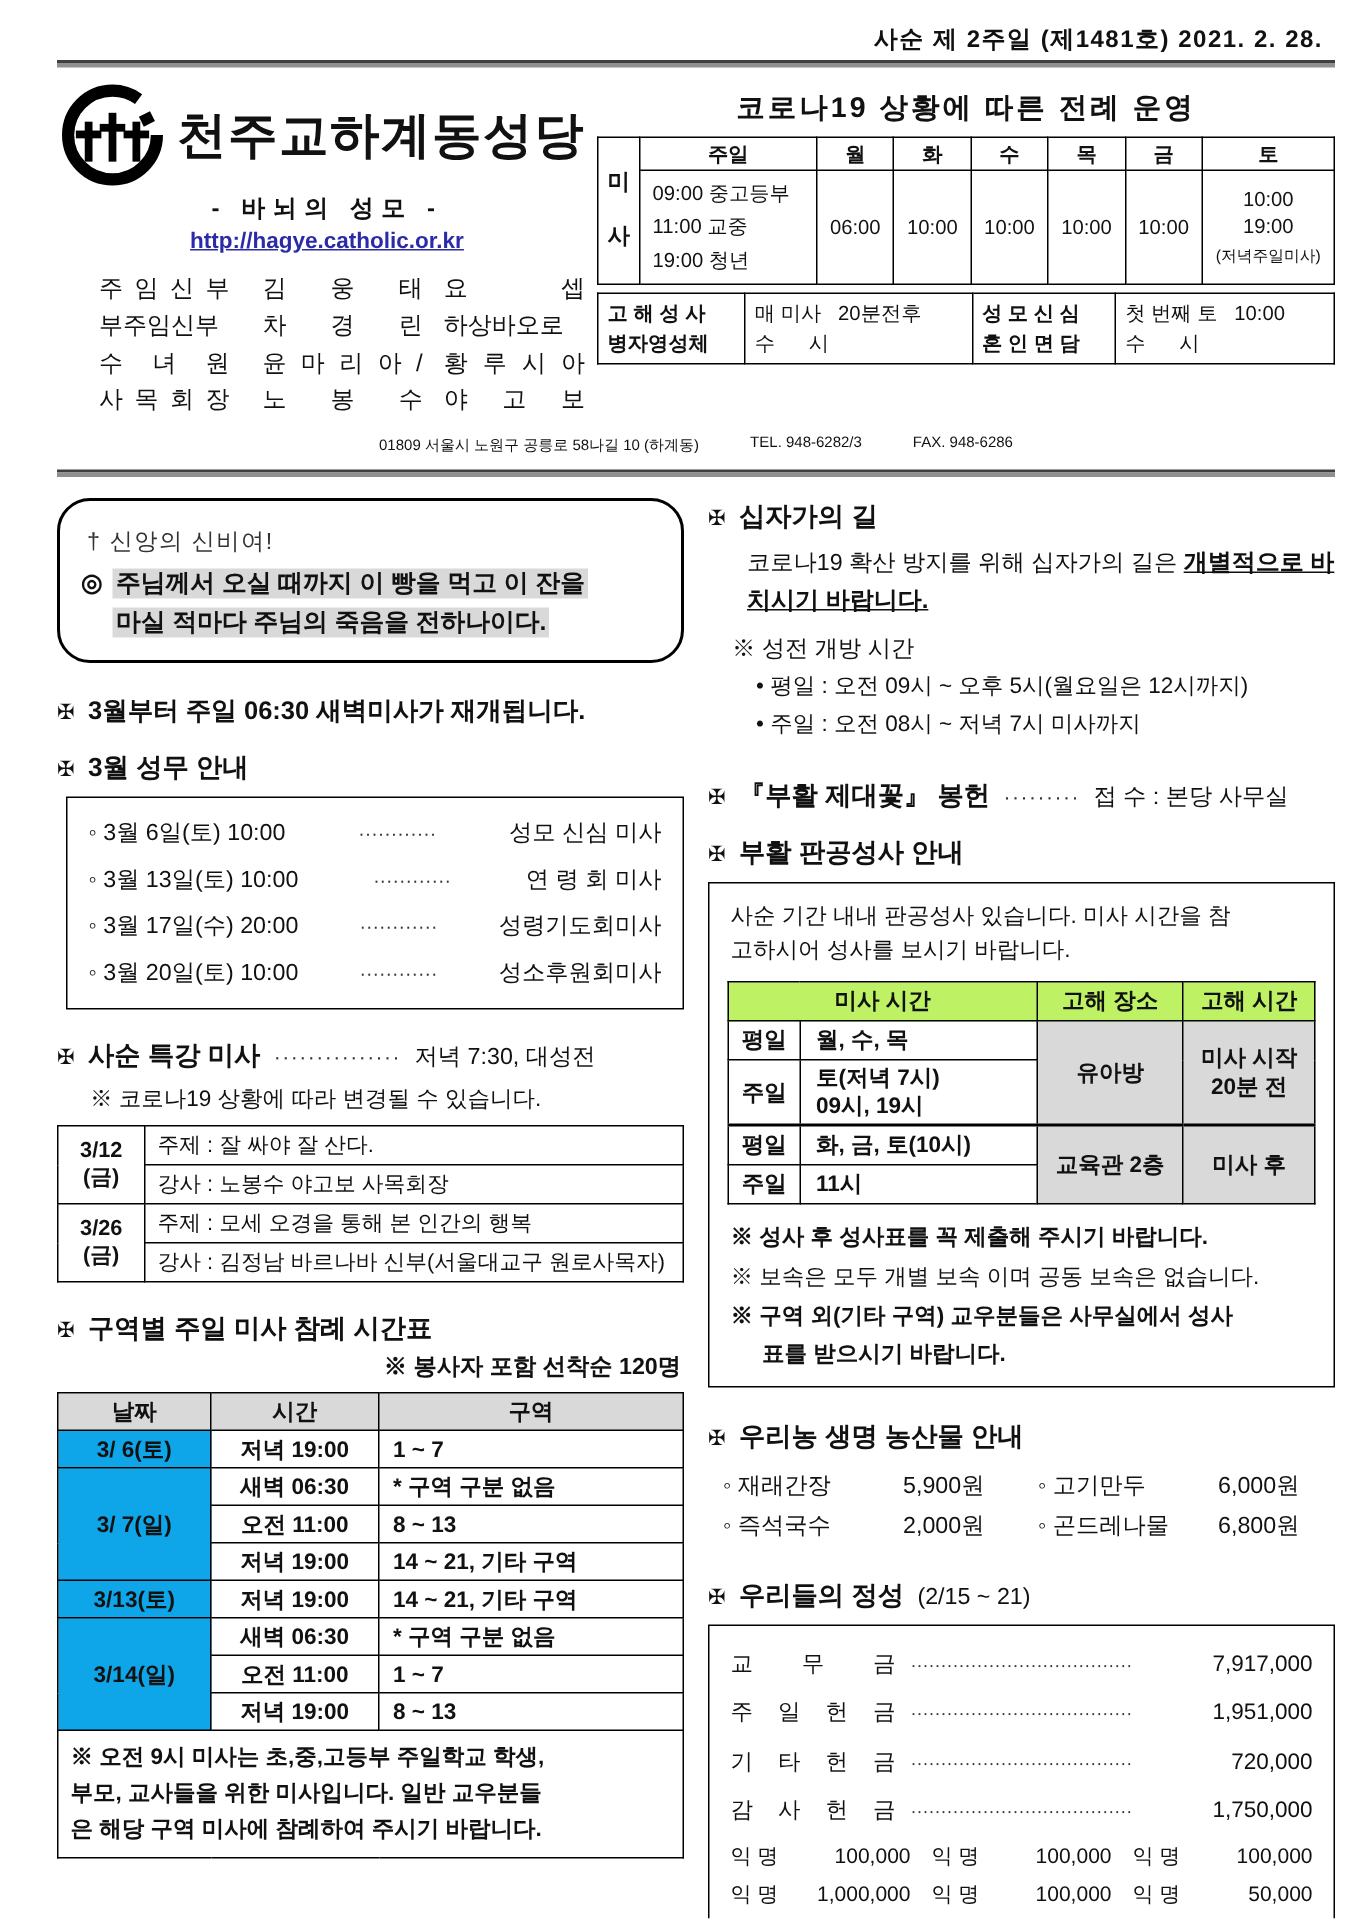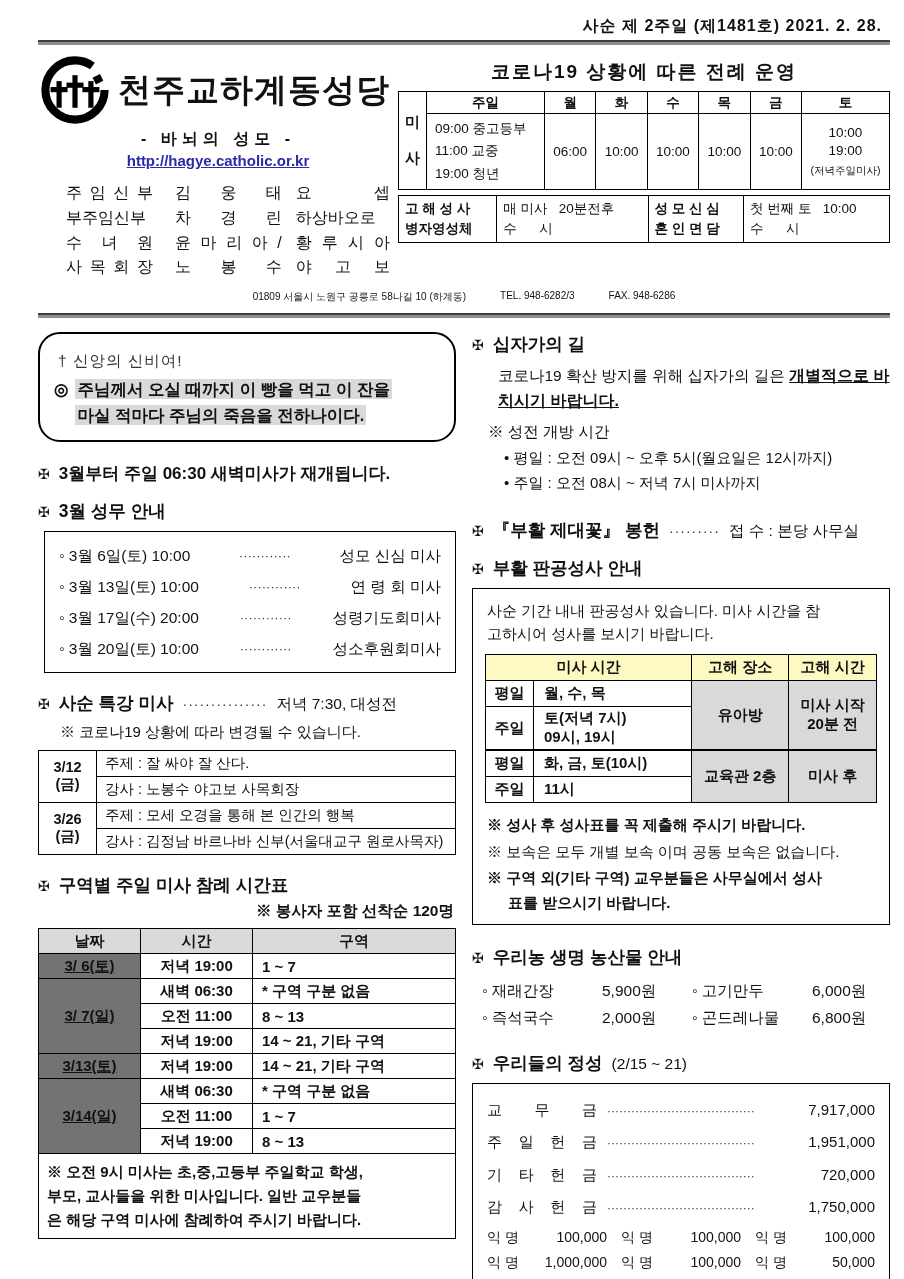--- a/index.html
+++ b/index.html
@@ -66,35 +66,35 @@
 
   .lec-note { margin:2px 0 8px 22px; font-size:15px; }
   .lec-tbl { width:100%; font-size:14.5px; margin-bottom:8px; }
   .lec-tbl td { border:1.5px solid #000; padding:3px 8px; }
   .lec-tbl .d { width:58px; text-align:center; font-weight:bold; }
 
   .dist-sub { text-align:right; font-weight:bold; font-size:15.5px; margin:-4px 2px 6px 0; }
   .dist-tbl { width:100%; font-size:15px; font-weight:bold; }
   .dist-tbl th, .dist-tbl td { border:1.5px solid #000; padding:2px 4px; height:25px; text-align:center; }
   .dist-tbl th { background:#d9d9d9; }
-  .dist-tbl .date { background:#737373; width:102px;text-decoration:underline; }
+  .dist-tbl .date { background:#0ea5e9; width:102px; }
   .dist-tbl .time { width:112px; }
   .dist-tbl .zone { text-align:left; padding-left:9px; }
   .dist-tbl .footnote { text-align:left; padding:6px 8px; line-height:1.6; font-size:15px; }
 
   .cw-body { margin-left:26px; font-size:15.5px; line-height:1.55; }
   .cw-bold { font-weight:bold; text-decoration:underline; font-size:16px; }
   .open-title { margin:8px 0 2px 16px; font-size:15.5px; }
   .open-item { margin-left:32px; font-size:15px; line-height:1.7; }
 
   .conf-box { border:1.5px solid #000; padding:10px 10px 8px; }
   .conf-intro { font-size:15px; line-height:1.55; margin-left:4px; }
   .conf-tbl { width:99%; margin:9px auto 10px; font-size:15px; font-weight:bold; }
   .conf-tbl th, .conf-tbl td { border:1.5px solid #000; padding:2px 5px; text-align:center; height:26px; }
-  .conf-tbl th { background:#fef9c3; }
+  .conf-tbl th { background:#bef264; }
   .conf-tbl .lab { width:48px; }
   .conf-tbl .val { text-align:left; padding-left:10px; width:158px; }
   .conf-tbl .gray { background:#d9d9d9; }
   .conf-tbl .grp { border-top:2.5px solid #000; }
   .conf-note { font-size:15px; line-height:1.65; margin:2px 0 0 4px; }
   .conf-note.bold { font-weight:bold; }
   .conf-note .hang { display:block; margin-left:21px; }
 
   .farm-grid { display:grid; grid-template-columns:1fr 1fr; column-gap:12px; margin-left:10px; font-size:15.5px; line-height:1.75; }
   .farm-item { display:flex; }

